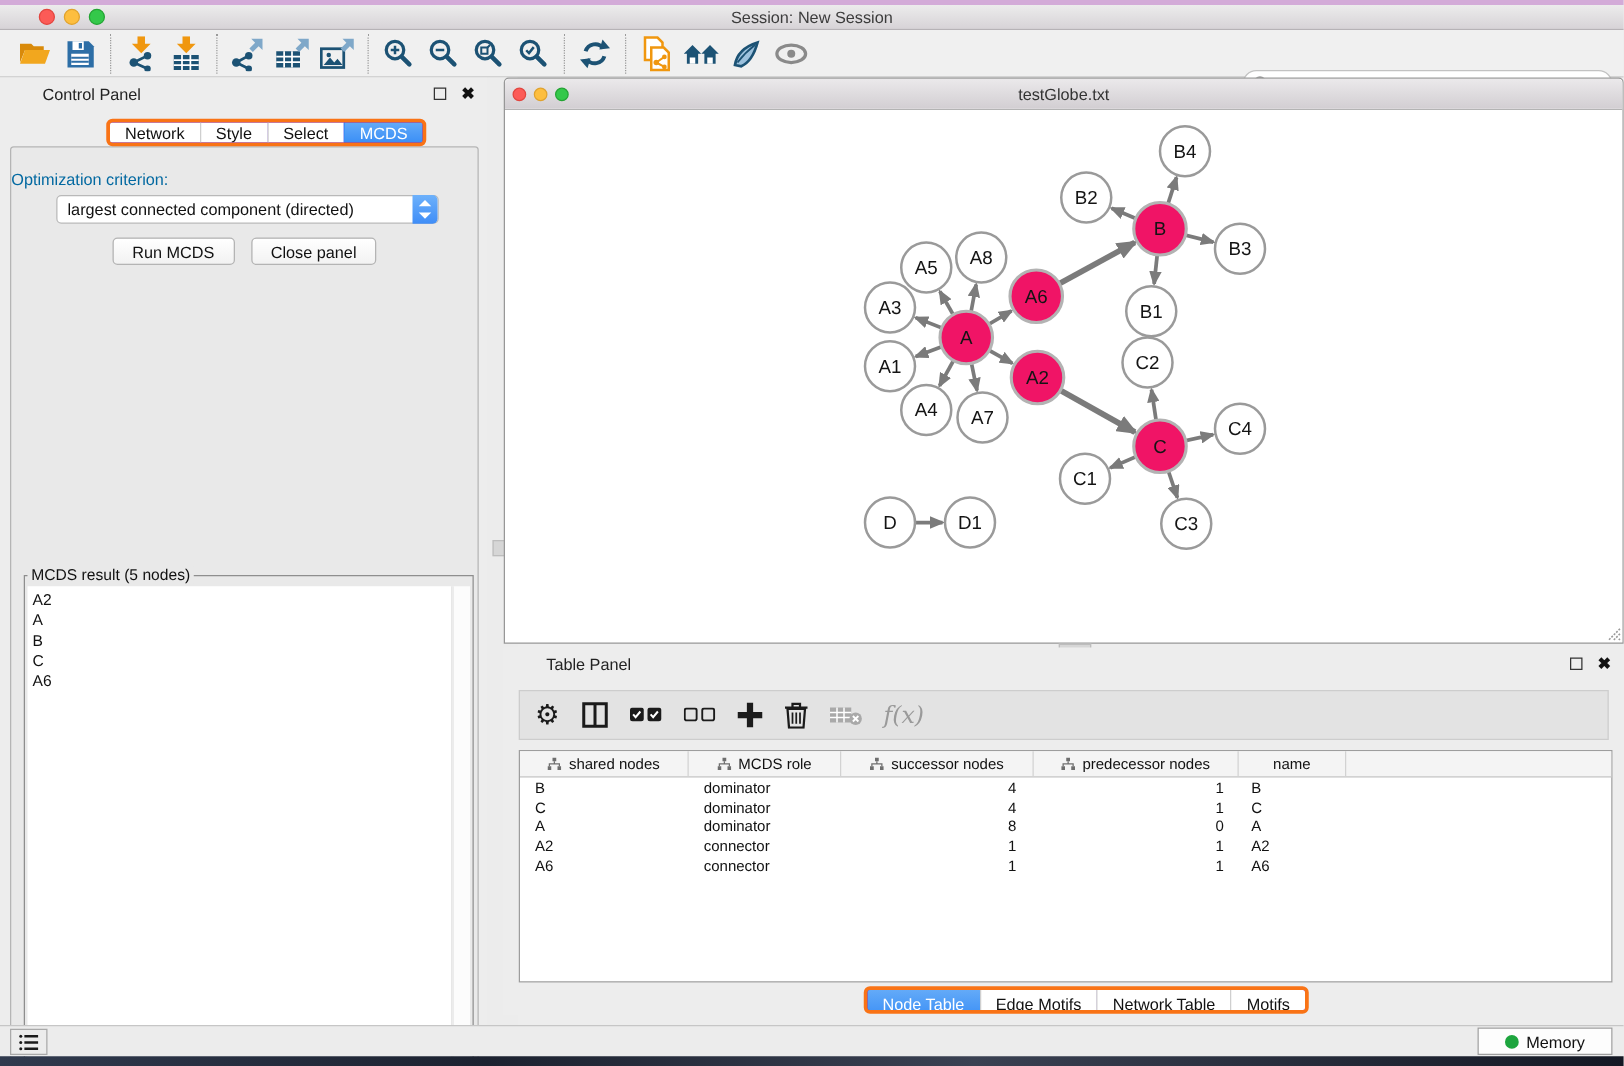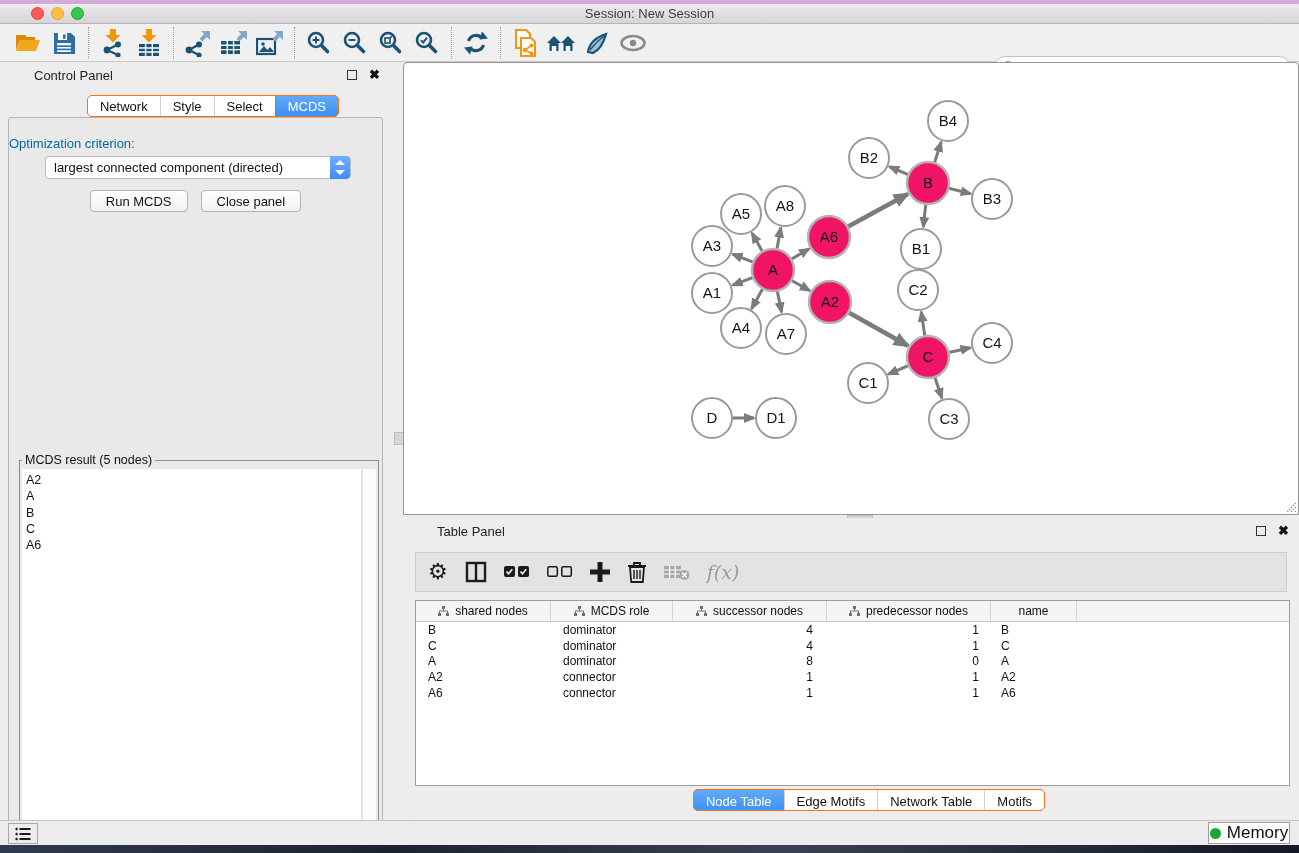--- a/index.html
+++ b/index.html
@@ -29,21 +29,21 @@
     background:#fff; padding-left:26px; font-size:12px; outline:none; }
   #search-icon { position:absolute; left:8px; top:4px; }
 
   
   #control-panel { left:0; top:62px; width:390px; height:758px; background:#ededed; }
   .panel-head { height:26px; display:flex; align-items:center; padding:0 10px; font-size:13px; color:#222; }
   .panel-head .spacer { flex:1; }
   .float-icon { width:10px; height:10px; border:1.5px solid #333; display:inline-block; margin-right:12px; }
   .close-x { font-size:13px; font-weight:bold; color:#111; line-height:10px; }
   #cp-tabs { position:absolute; left:0; top:33px; width:100%; display:flex; justify-content:center; z-index:2; }
-  .tabgroup { display:flex; border:1px solid #f97316; border-radius:5px; overflow:hidden; background:#6d28d9; height:22px;margin-left:36px; }
+  .tabgroup { display:flex; border:3px solid #f97316; border-radius:5px; overflow:hidden; background:#6d28d9; height:22px;margin-left:36px; }
   .tabseg { padding:0 12px; font-size:13px; color:#111; display:flex; align-items:center; background:#fff; border-left:1px solid #cfcfcf; }
   .tabseg:first-child { border-left:none; }
   .tabseg.sel { background:linear-gradient(#63aaf8,#3b8ff6); color:#fff; border-left-color:#3b8ff6; }
   #cp-box { position:absolute; left:8px; top:55px; width:375px; height:745px; background:#e9e9e9;
     border:1px solid #b5b5b5; border-radius:3px; }
   #opt-label { position:absolute; left:0; top:18px; width:100%; text-align:left; font-size:13px; color:#0369a1; }
   #criterion { position:absolute; left:36px; top:38px; width:306px; height:23px; background:#fff;
     border:1px solid #b9b9b9; border-radius:4px; font-size:13px; color:#111;
     display:flex; align-items:center; padding-left:8px; }
   #criterion .stepper { position:absolute; right:0; top:-1px; width:20px; height:23px;
@@ -99,22 +99,22 @@
   .c4 { width:86px; padding-left:10px; }
   .hc0{width:135px;} .hc1{width:122px;} .hc2{width:154px;} .hc3{width:164px;} .hc4{width:86px;}
   .hfill { flex:1; border-right:none; }
   #tp-tabs { position:absolute; left:0; top:271px; width:100%; display:flex; justify-content:center; }
   #tp-tabs .tabseg { font-size:13px; height:22px; }
 
   
   #statusbar { left:0; top:820px; width:1299px; height:25px; background:#ececec; border-top:1px solid #c6c6c6; }
   #list-btn { position:absolute; left:8px; top:2px; width:30px; height:21px; border:1px solid #a9a9a9; background:#ececec;
     display:flex; align-items:center; justify-content:center; }
-  #memory-btn { position:absolute; right:9px; top:1px; height:22px; width:82px; border:1px solid #9e9e9e; background:#fdfdfd;
-    display:flex; align-items:center; justify-content:center; gap:6px; font-size:17px; color:#111; }
+  #memory-btn { position:absolute; right:9px; top:1px; height:22px; width:108px; border:1px solid #9e9e9e; background:#fdfdfd;
+    display:flex; align-items:center; justify-content:center; gap:6px; font-size:13px; color:#111; }
   #memory-dot { width:11px; height:11px; border-radius:50%; background:#1da53e; }
   #desktop-bottom { left:0; top:845px; width:1299px; height:8px;
     background:linear-gradient(90deg,#303a4e,#1c2230 30%,#3a4152 60%,#141824); }
   .gear-glyph { font-size:22px; color:#1b1b1b; line-height:20px; }
 </style>
 </head>
 <body>
 
 <div id="desktop-top" class="abs"></div>
 <div id="titlebar" class="abs">
@@ -307,20 +307,26 @@
         </div>
       <div id="mcds-scroll"></div>
     </div>
   </div>
 </div>
 
 <div id="v-splitter" class="abs"></div>
 <div id="v-handle" class="abs"></div>
 
 <div id="net-window" class="abs">
+  <div id="net-titlebar">
+    <span class="light red"></span>
+    <span class="light yellow"></span>
+    <span class="light green"></span>
+    <div id="net-title">testGlobe.txt</div>
+  </div>
   <div id="net-canvas">
     <svg id="graph-svg" width="894" height="424" viewBox="0 0 894 424">
       <defs>
         <marker id="arrow" markerUnits="userSpaceOnUse" markerWidth="12" markerHeight="10" refX="10" refY="5" orient="auto">
             <path d="M0 0 L12 5 L0 10 z" fill="#7b7b7b"></path>
           </marker>
         <marker id="arrowT" markerUnits="userSpaceOnUse" markerWidth="17" markerHeight="14" refX="14" refY="7" orient="auto">
             <path d="M0 0 L17 7 L0 14 z" fill="#7b7b7b"></path>
           </marker>
       </defs>

